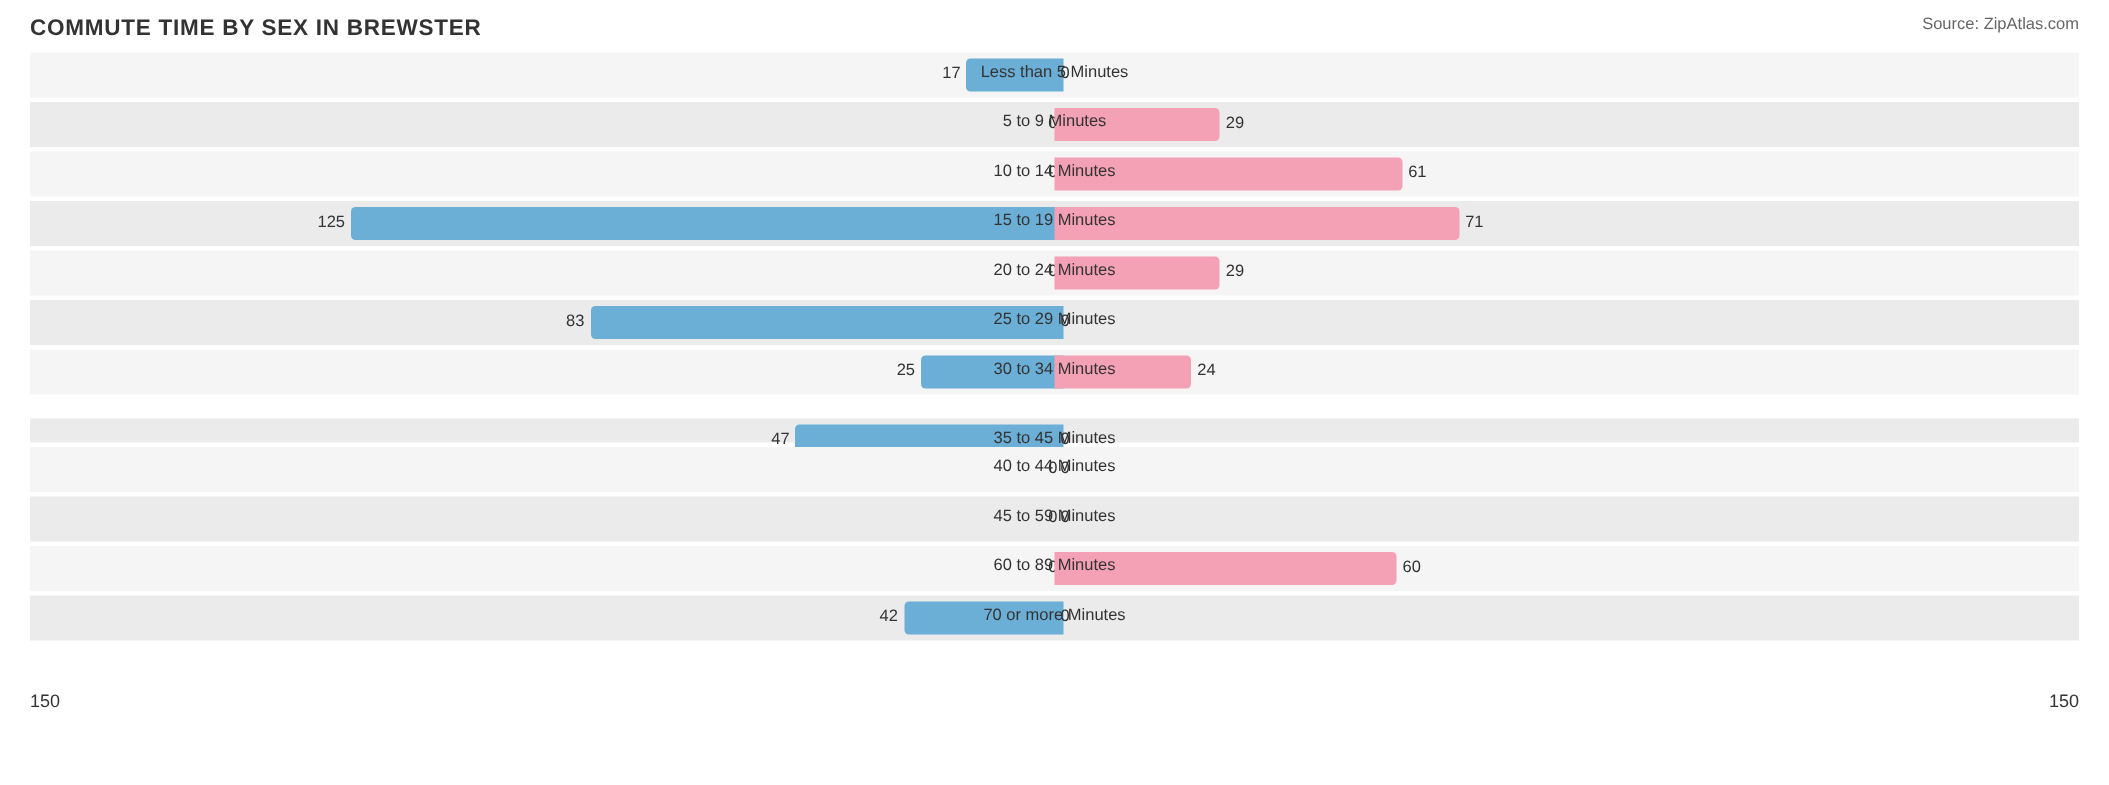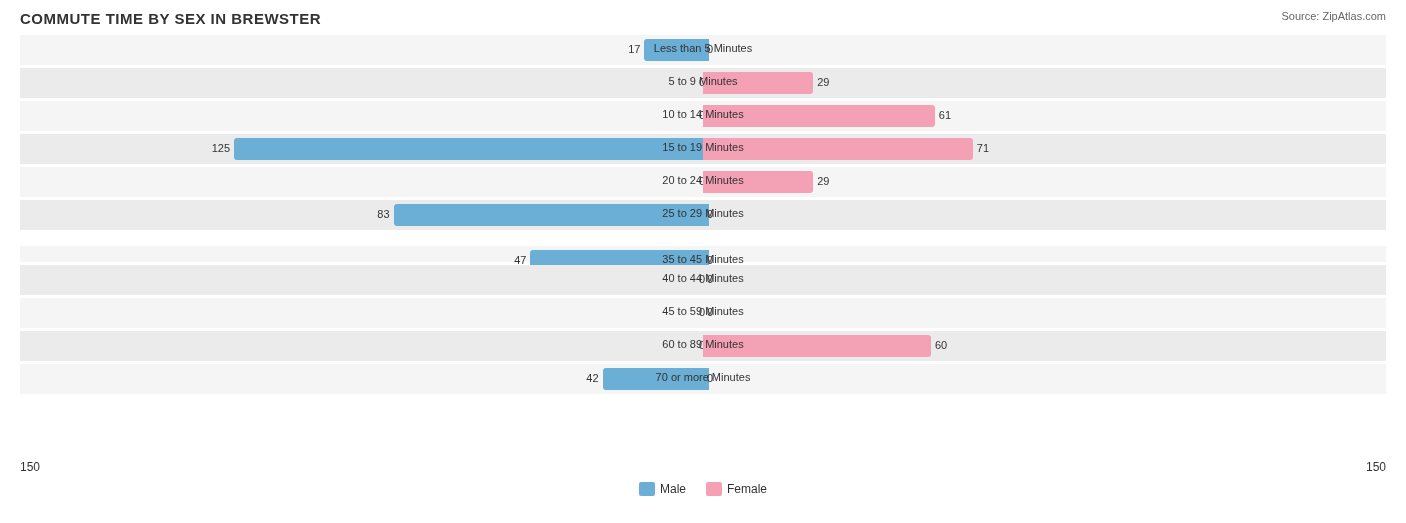--- a/index.html
+++ b/index.html
@@ -154,20 +154,27 @@
         <div class="bar-female" style="left: 683px; width: 110.2px; border-radius: 0px 3px 3px 0px;"></div>
         <div class="value-female" style="left: 797.2px;">29</div>
         <div class="label-center" style="left: 683px; transform: translateX(-50%); font-size: 11px; color: rgb(51, 51, 51); z-index: 10; white-space: nowrap; position: absolute; top: 7px;">20 to 24 Minutes</div>
       </div>
       <div class="row" style="position: relative; height: 30px; margin-bottom: 3px;">
         <div class="bar-male" style="right: 677px; width: 315.4px; left: auto; border-radius: 3px 0px 0px 3px;"></div>
         <div class="value-male" style="right: 996.4px; left: auto;">83</div>
         <div class="value-female" style="left: 687px;">0</div>
         <div class="label-center" style="left: 683px; transform: translateX(-50%); font-size: 11px; color: rgb(51, 51, 51); z-index: 10; white-space: nowrap; position: absolute; top: 7px;">25 to 29 Minutes</div>
       </div>
+      <div class="row" style="position: relative; height: 30px; margin-bottom: 3px;">
+        <div class="bar-male" style="right: 677px; width: 95px; left: auto; border-radius: 3px 0px 0px 3px;"></div>
+        <div class="value-male" style="right: 776px; left: auto;">25</div>
+        <div class="bar-female" style="left: 683px; width: 91.2px; border-radius: 0px 3px 3px 0px;"></div>
+        <div class="value-female" style="left: 778.2px;">24</div>
+        <div class="label-center" style="left: 683px; transform: translateX(-50%); font-size: 11px; color: rgb(51, 51, 51); z-index: 10; white-space: nowrap; position: absolute; top: 7px;">30 to 34 Minutes</div>
+      </div>
       <div class="row" style="position: relative; height: 16px; margin-bottom: 3px; margin-top: 16px;">
         <div class="bar-male" style="right: 677px; width: 178.6px; left: auto; border-radius: 3px 0px 0px 3px;"></div>
         <div class="value-male" style="right: 859.6px; left: auto;">47</div>
         <div class="value-female" style="left: 687px;">0</div>
         <div class="label-center" style="left: 683px; transform: translateX(-50%); font-size: 11px; color: rgb(51, 51, 51); z-index: 10; white-space: nowrap; position: absolute; top: 7px;">35 to 45 Minutes</div>
       </div>
       <div class="row" style="position: relative; height: 30px; margin-bottom: 3px;">
         <div class="value-male" style="right: 681px; left: auto;">0</div>
         <div class="value-female" style="left: 687px;">0</div>
         <div class="label-center" style="left: 683px; transform: translateX(-50%); font-size: 11px; color: rgb(51, 51, 51); z-index: 10; white-space: nowrap; position: absolute; top: 7px;">40 to 44 Minutes</div>
@@ -189,23 +196,13 @@
         <div class="value-female" style="left: 687px;">0</div>
         <div class="label-center" style="left: 683px; transform: translateX(-50%); font-size: 11px; color: rgb(51, 51, 51); z-index: 10; white-space: nowrap; position: absolute; top: 7px;">70 or more Minutes</div>
       </div>
     </div>
 
   <div class="axis-labels">
     <span>150</span>
     <span>150</span>
   </div>
 
-  <div class="legend">
-    <div class="legend-item">
-      <div class="legend-box" style="background:#6baed6;"></div>
-      <span>Male</span>
-    </div>
-    <div class="legend-item">
-      <div class="legend-box" style="background:#f4a0b5;"></div>
-      <span>Female</span>
-    </div>
-  </div>
 </div>
 
 </body></html>

